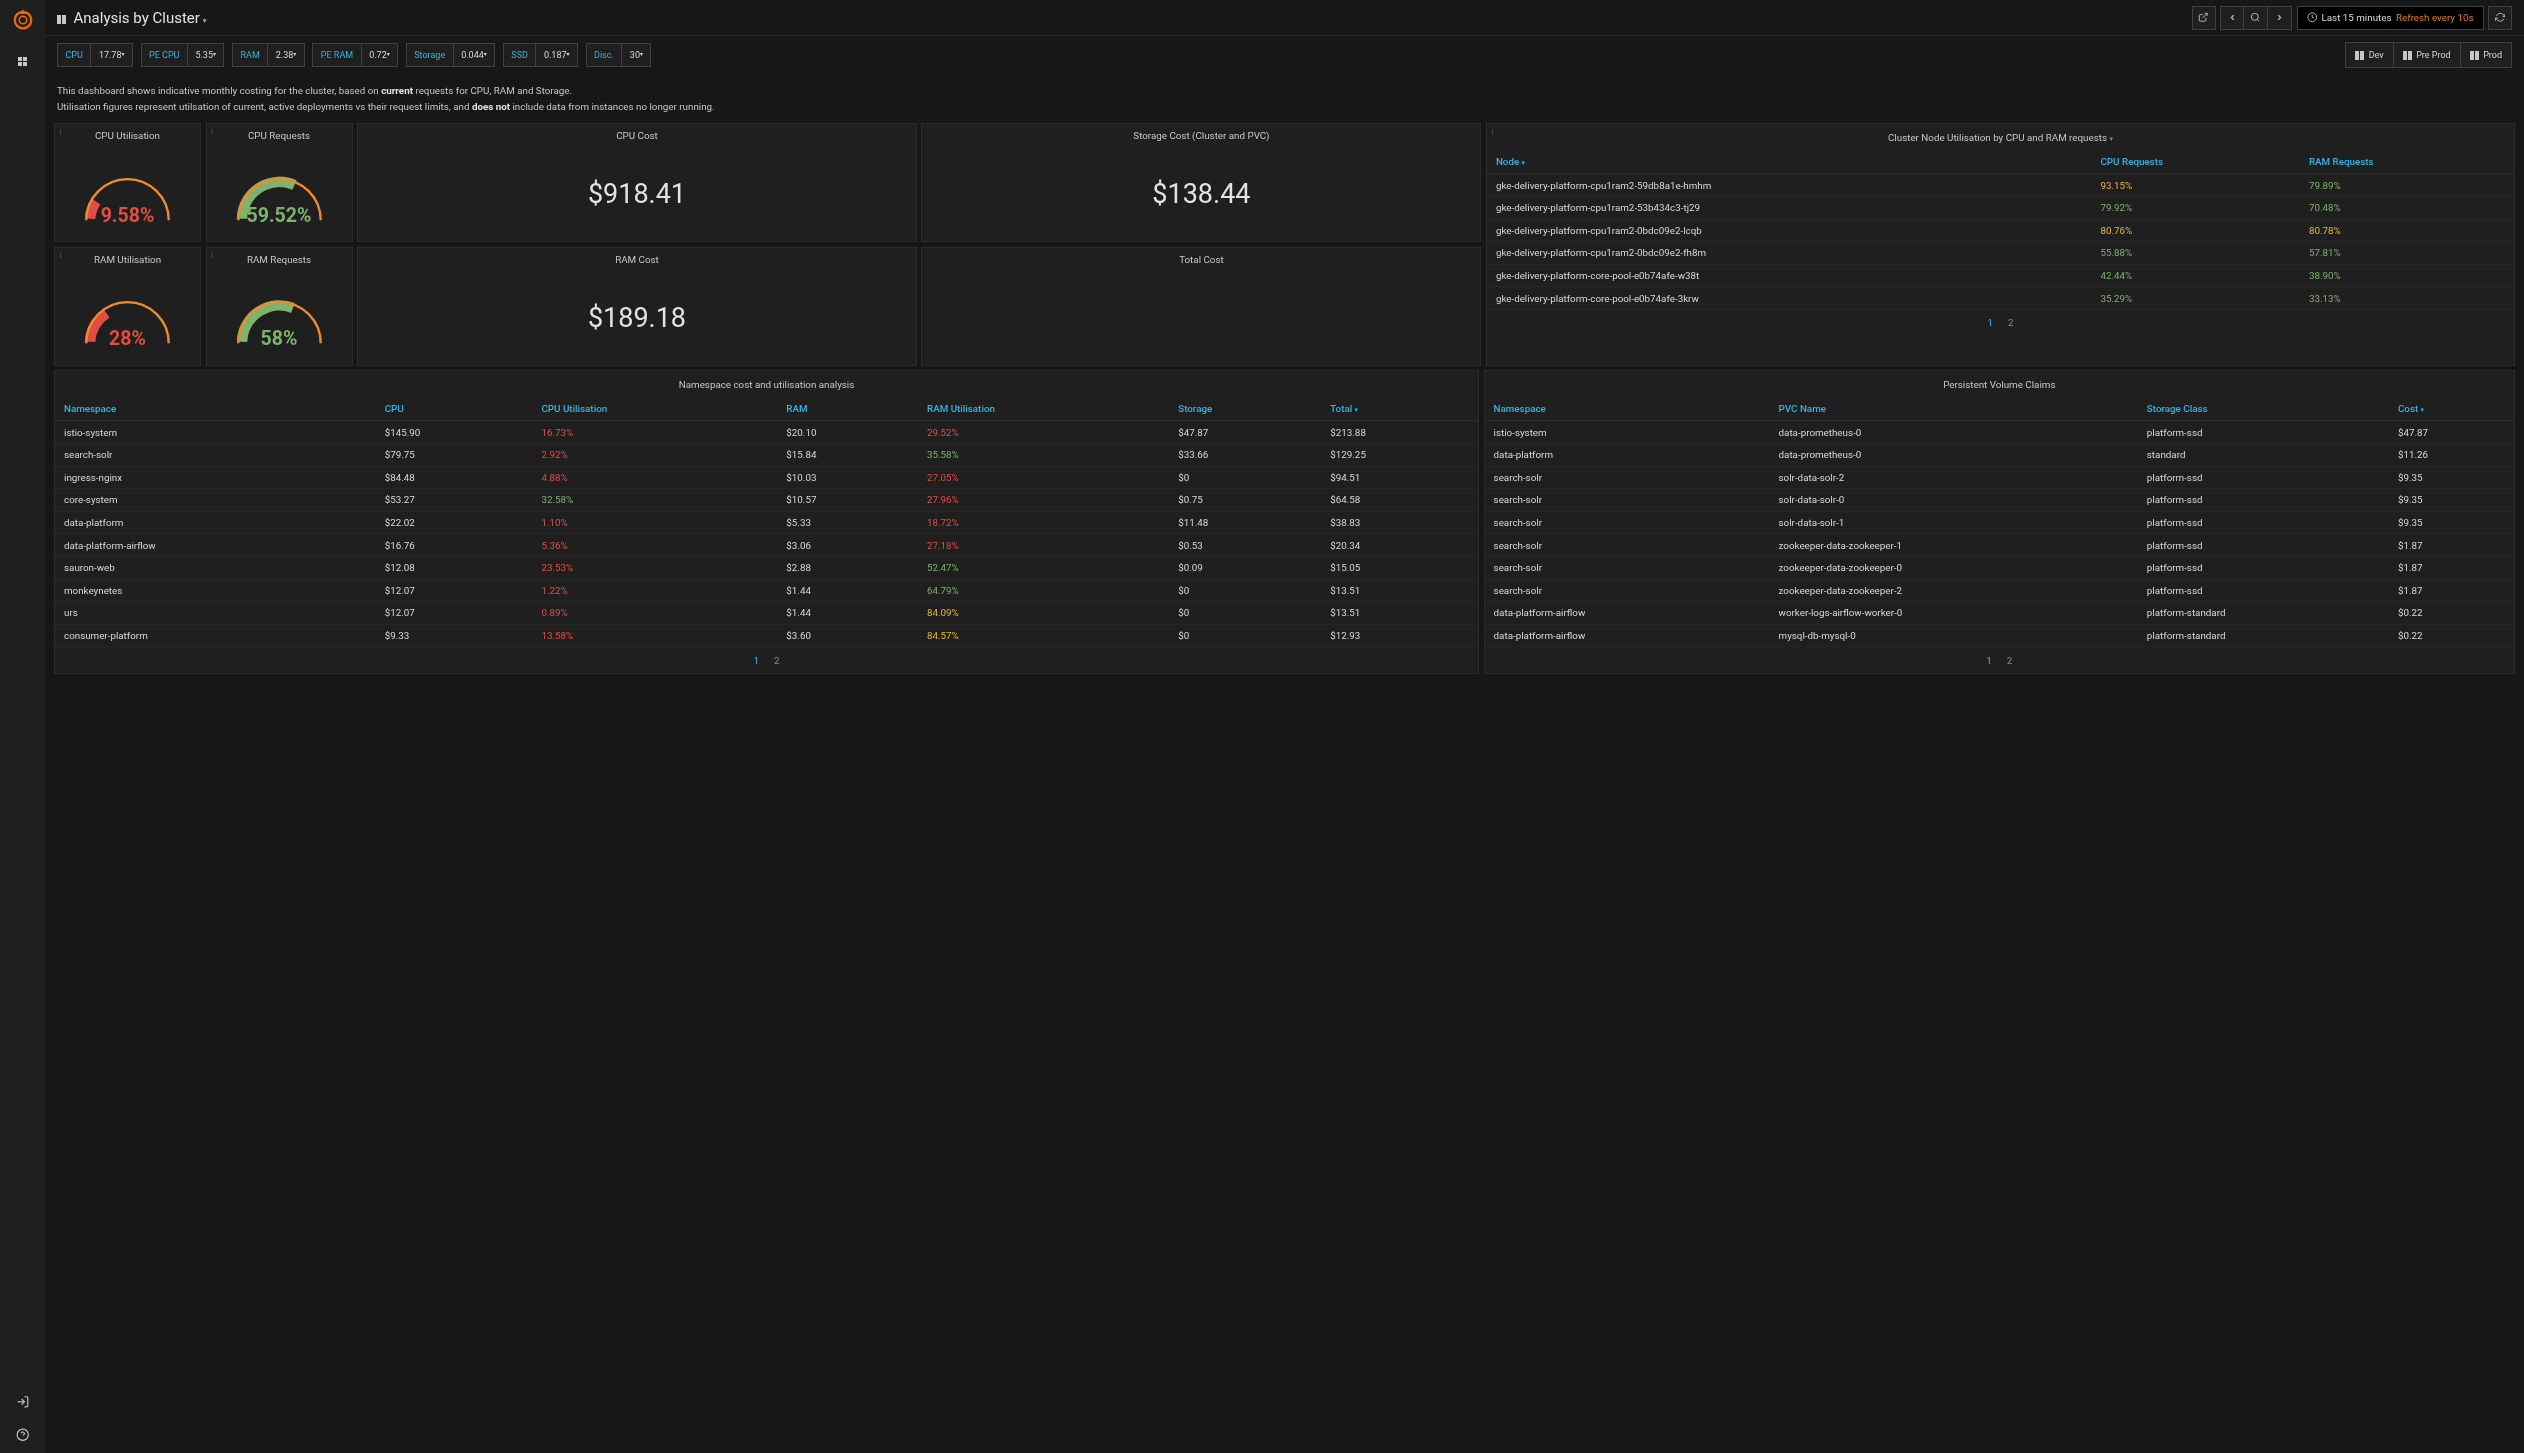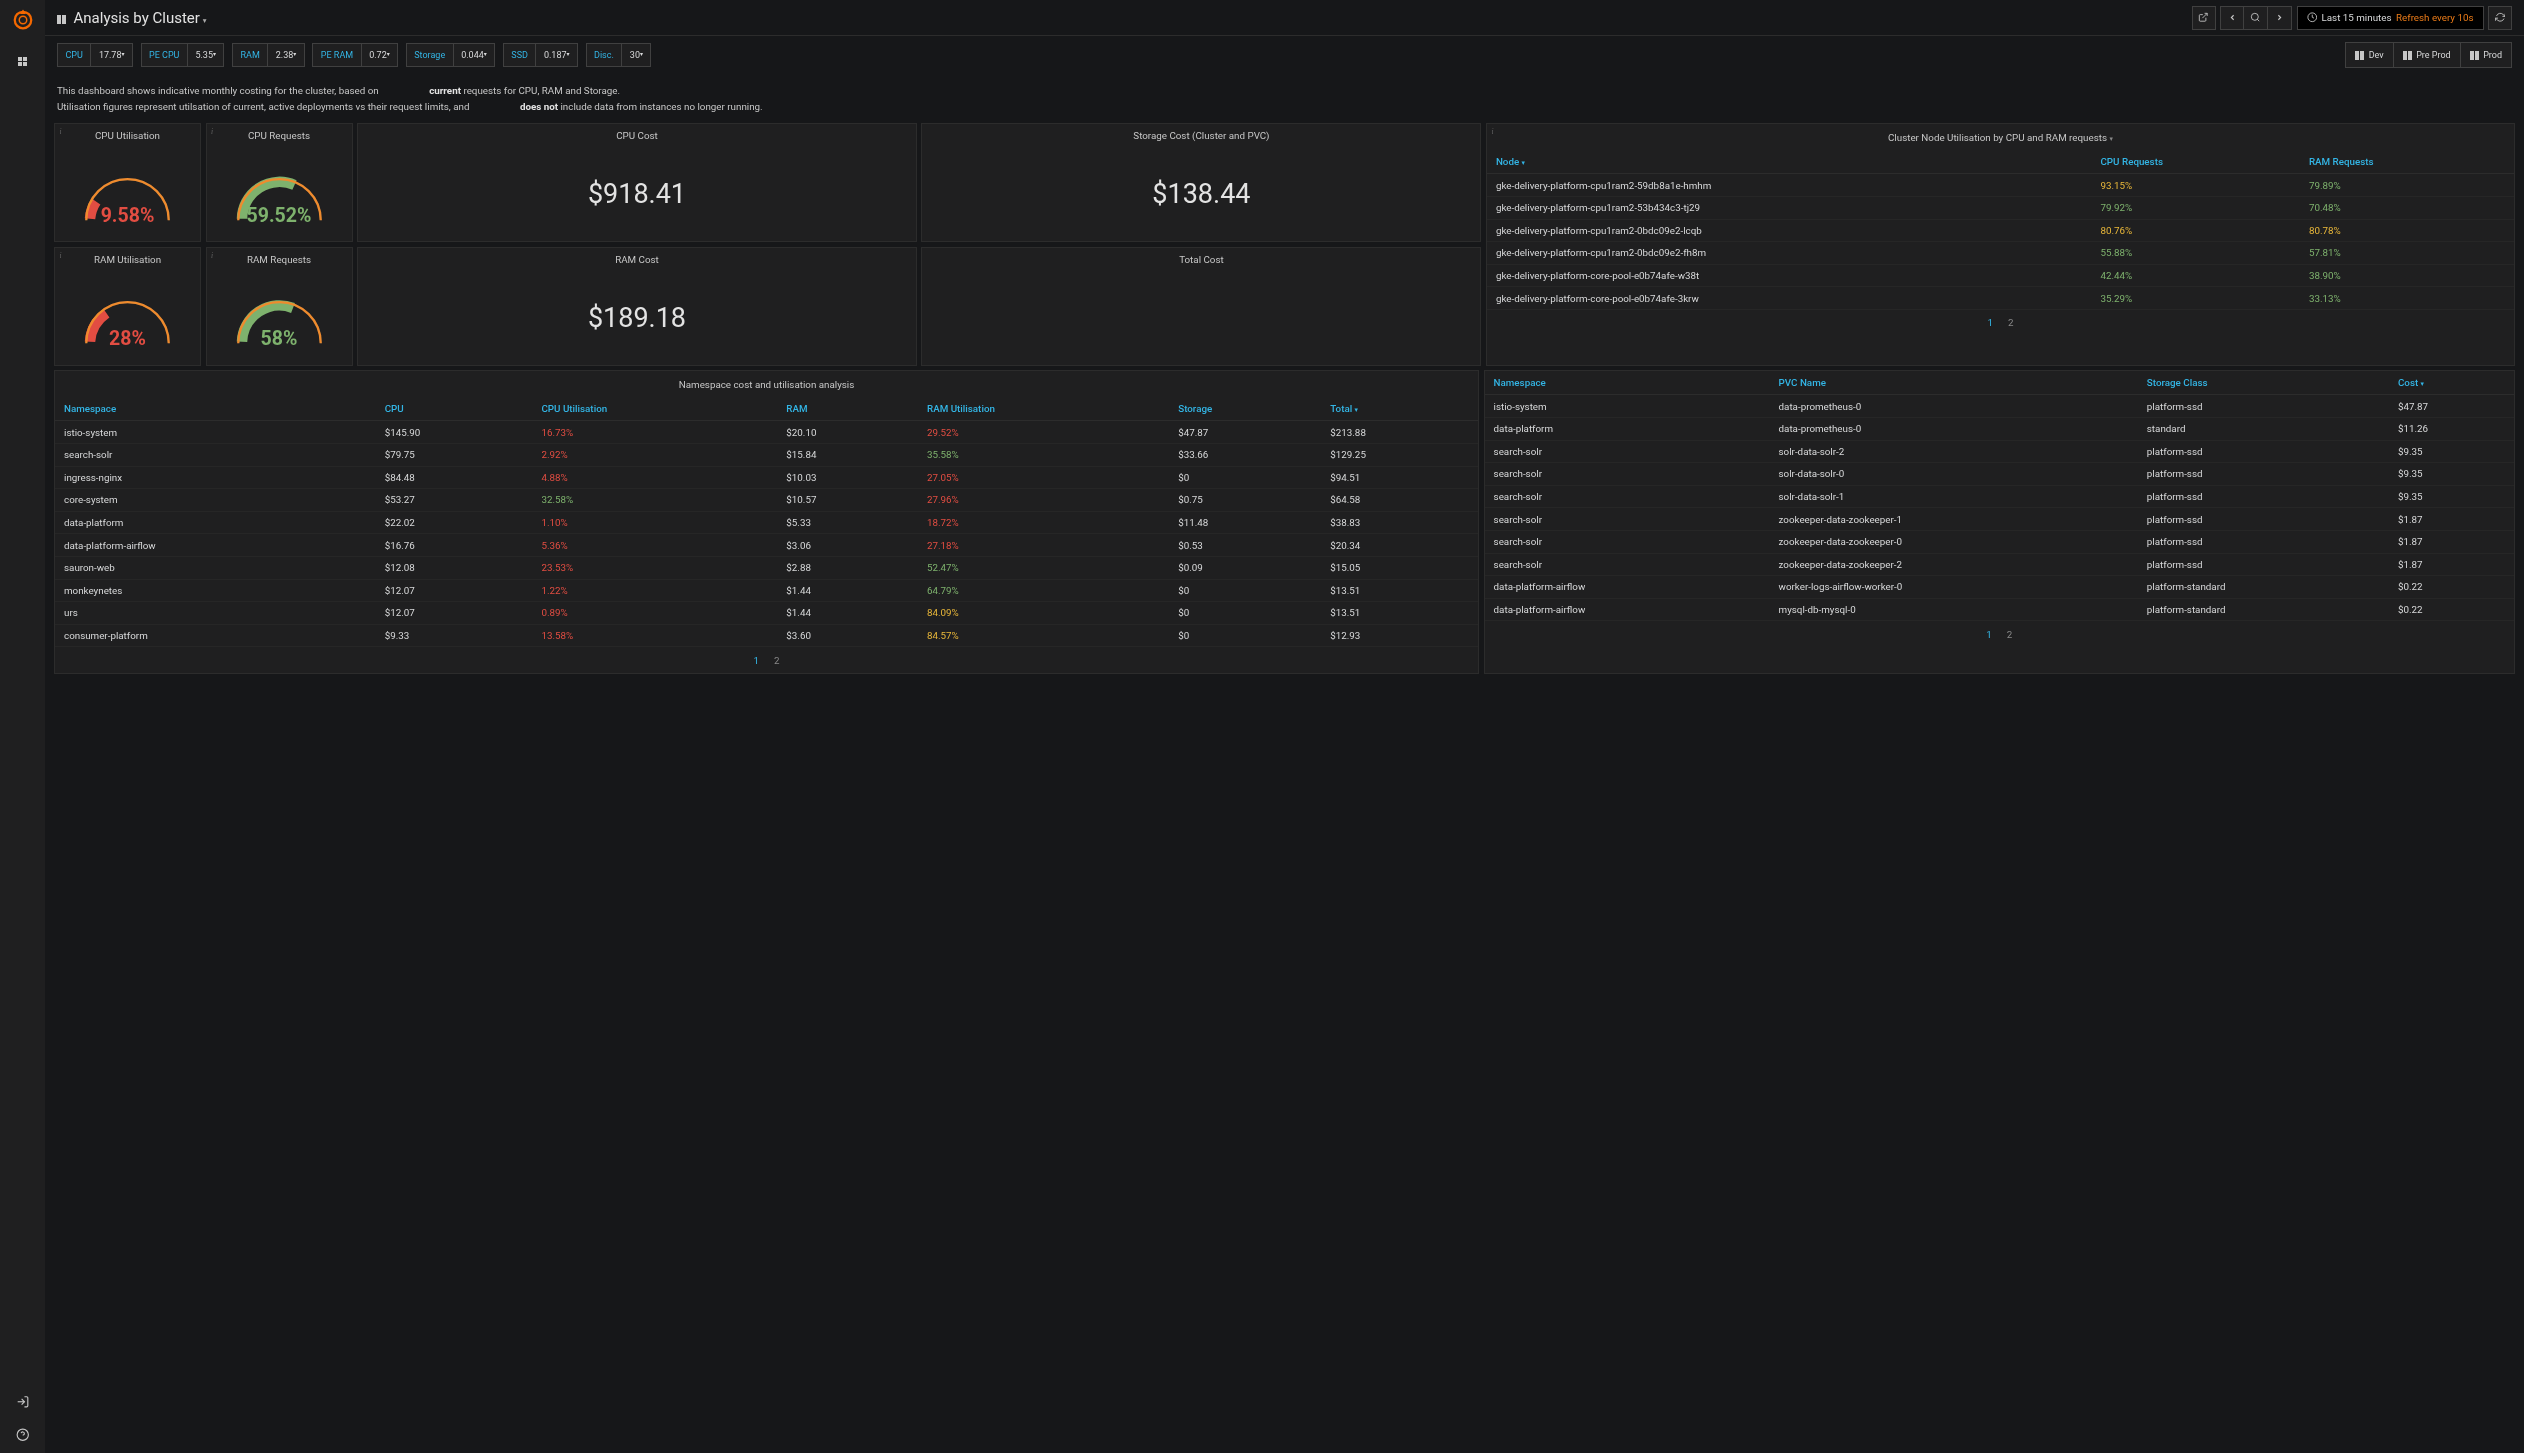--- a/index.html
+++ b/index.html
@@ -24,21 +24,21 @@
 .topbar .icon-group .icon-box:first-child { border-left: 0.8px solid #404040; }
 .vars-row { display: flex; align-items: center; padding: 6px 12px; gap: 7.5px; flex-wrap: wrap; }
 .var-group { display: flex; align-items: center; border: 0.8px solid #404040; background: #1f1f20; height: 24px; }
 .var-group .var-label { padding: 0 7.5px; color: #33b5e5; font-size: 9px; border-right: 0.8px solid #404040; height: 100%; display: flex; align-items: center; }
 .var-group .var-value { padding: 0 7.5px; color: #d8d9da; font-size: 9px; display: flex; align-items: flex-start; gap: 0; cursor: pointer; }
 .var-group .var-value .caret { font-size: 6px; }
 .vars-row .right-btns { margin-left: auto; display: flex; gap: 0; border: 0.8px solid #404040; }
 .vars-row .env-btn { padding: 0 9px; height: 24px; display: flex; align-items: center; gap: 4.5px; background: #1f1f20; cursor: pointer; font-size: 9px; }
 .vars-row .env-btn + .env-btn { border-left: 0.8px solid #404040; }
 .desc { padding: 9px 12px; font-size: 9.8px; line-height: 1.6; color: #c7c7c7; }
-.desc strong { color: #e3e3e3; margin-left: 48px; }
+.desc strong { color: #e3e3e3; }
 .panel { background: #1f1f20; border: 0.8px solid #2c2c2c; position: relative; }
 .panel .panel-title { text-align: center; padding: 6px 3px; font-size: 9.8px; color: #c7c7c7; white-space: nowrap; overflow: hidden; }
 .panel .info-i { position: absolute; top: 3px; left: 4.5px; font-size: 7.5px; color: #666; font-style: italic; font-family: serif; }
 .gauge-body { display: flex; align-items: center; justify-content: center; height: calc(100% - 24px); position: relative; }
 .gauge-value { position: absolute; bottom: 13.5px; font-size: 19.5px; font-weight: 700; }
 .gauge-value.red { color: #e24d42; }
 .gauge-value.green { color: #7eb26d; }
 .stat-panel { display: flex; flex-direction: column; }
 .stat-body { flex: 1; display: flex; align-items: center; justify-content: center; font-size: 27px; font-weight: 400; color: #e3e3e3; }
 .table-panel .panel-title { padding: 7.5px 3px; }
@@ -475,20 +475,21 @@
   <td>$12.93</td>
                 </tr>
               </tbody>
           </table>
           <div class="pagination">
             <span class="page active">1</span>
             <span class="page">2</span>
           </div>
         </div>
         <div class="half-right panel table-panel">
+          <div class="panel-title">Persistent Volume Claims</div>
           <table class="tbl">
             <thead>
                 <tr>
               <th>Namespace</th>
               <th>PVC Name</th>
               <th>Storage Class</th>
               <th><span>Cost</span><span class="sort-caret">▾</span></th>
             </tr>
               </thead>
             <tbody id="pvc-tbody">

